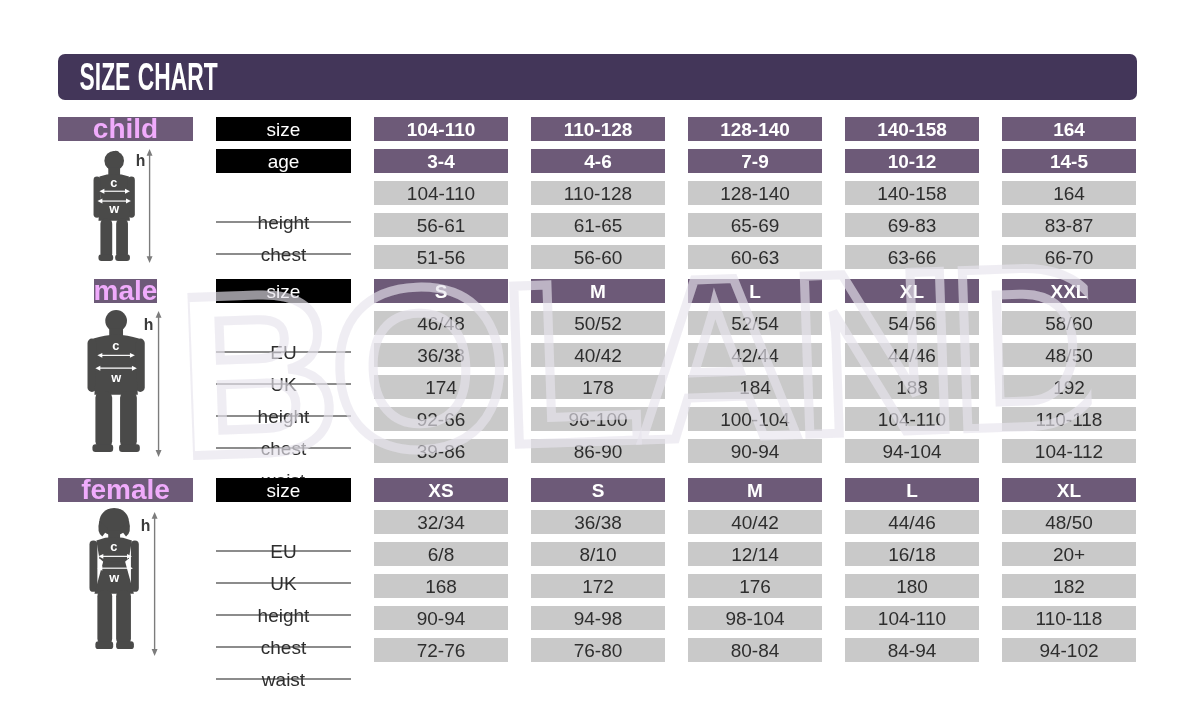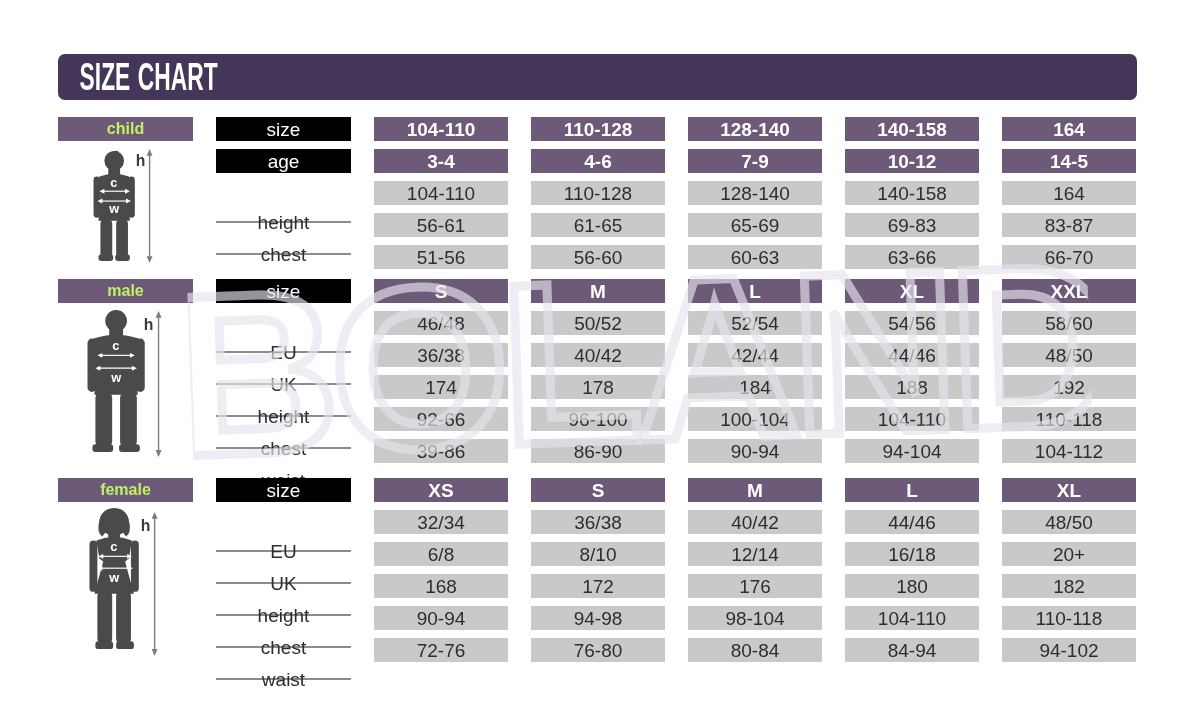--- a/index.html
+++ b/index.html
@@ -24,22 +24,22 @@
     grid-auto-rows: 24px;
     column-gap: 23px;
     row-gap: 8px;
   }
   .size-section.sec-child  { margin-top: 0; }
   .size-section.sec-male   { margin-top: 10px; }
   .size-section.sec-female { margin-top: 15px; }
 
   .figure-cell { grid-column: 1; display: flex; flex-direction: column; align-items: stretch; }
   .section-label {
-    height: 24px; flex: 0 0 24px; background: #6d5a78; color: #bef264;
-    font-weight: bold; font-size: 16px; display: flex; align-items: center; justify-content: center;
+    height: 24px; flex: 0 0 24px; background: #6d5a78; color: #f0abfc;
+    font-weight: bold; font-size: 28px; display: flex; align-items: center; justify-content: center;
   }
   .figure-art { flex: 1 1 auto; display: flex; align-items: center; justify-content: center; overflow: hidden; }
 
   .cell {
     display: flex; align-items: center; justify-content: center;
     font-size: 19px; line-height: 1; white-space: nowrap;
   }
   .label-purple { background: #000000; color: #ffffff; font-weight: normal; }
   .value-purple { background: #6d5a78; color: #ffffff; font-weight: bold; }
   .label-white  { background: #ffffff; color: #2e2e2e; border: 1px solid #8c8c8c; margin-top: 40px; }
@@ -133,21 +133,21 @@
       <div class="cell value-gray">83-87</div>
       <div class="cell label-white">waist</div>
       <div class="cell value-gray">51-56</div>
       <div class="cell value-gray">56-60</div>
       <div class="cell value-gray">60-63</div>
       <div class="cell value-gray">63-66</div>
       <div class="cell value-gray">66-70</div>
     </section>
 
   <section class="size-section sec-male">
-    <div class="figure-cell" style="grid-row: 1 / span 6;">
+    <div class="figure-cell" style="grid-row: 1 / span 6; align-items: center;">
       <div class="section-label">male</div>
       <div class="figure-art">
         <svg width="135" height="150" viewBox="0 0 135 152">
           <g class="sil">
             <circle cx="58" cy="13" r="11"></circle>
             <rect x="51" y="21" width="14" height="9"></rect>
             <path d="M35 31 Q58 23 81 31 L79 62 Q58 69 37 62 Z"></path>
             <rect x="29" y="31" width="9" height="54" rx="4.5"></rect>
             <rect x="78" y="31" width="9" height="54" rx="4.5"></rect>
             <path d="M38 58 L78 58 L80 88 L36 88 Z"></path>

